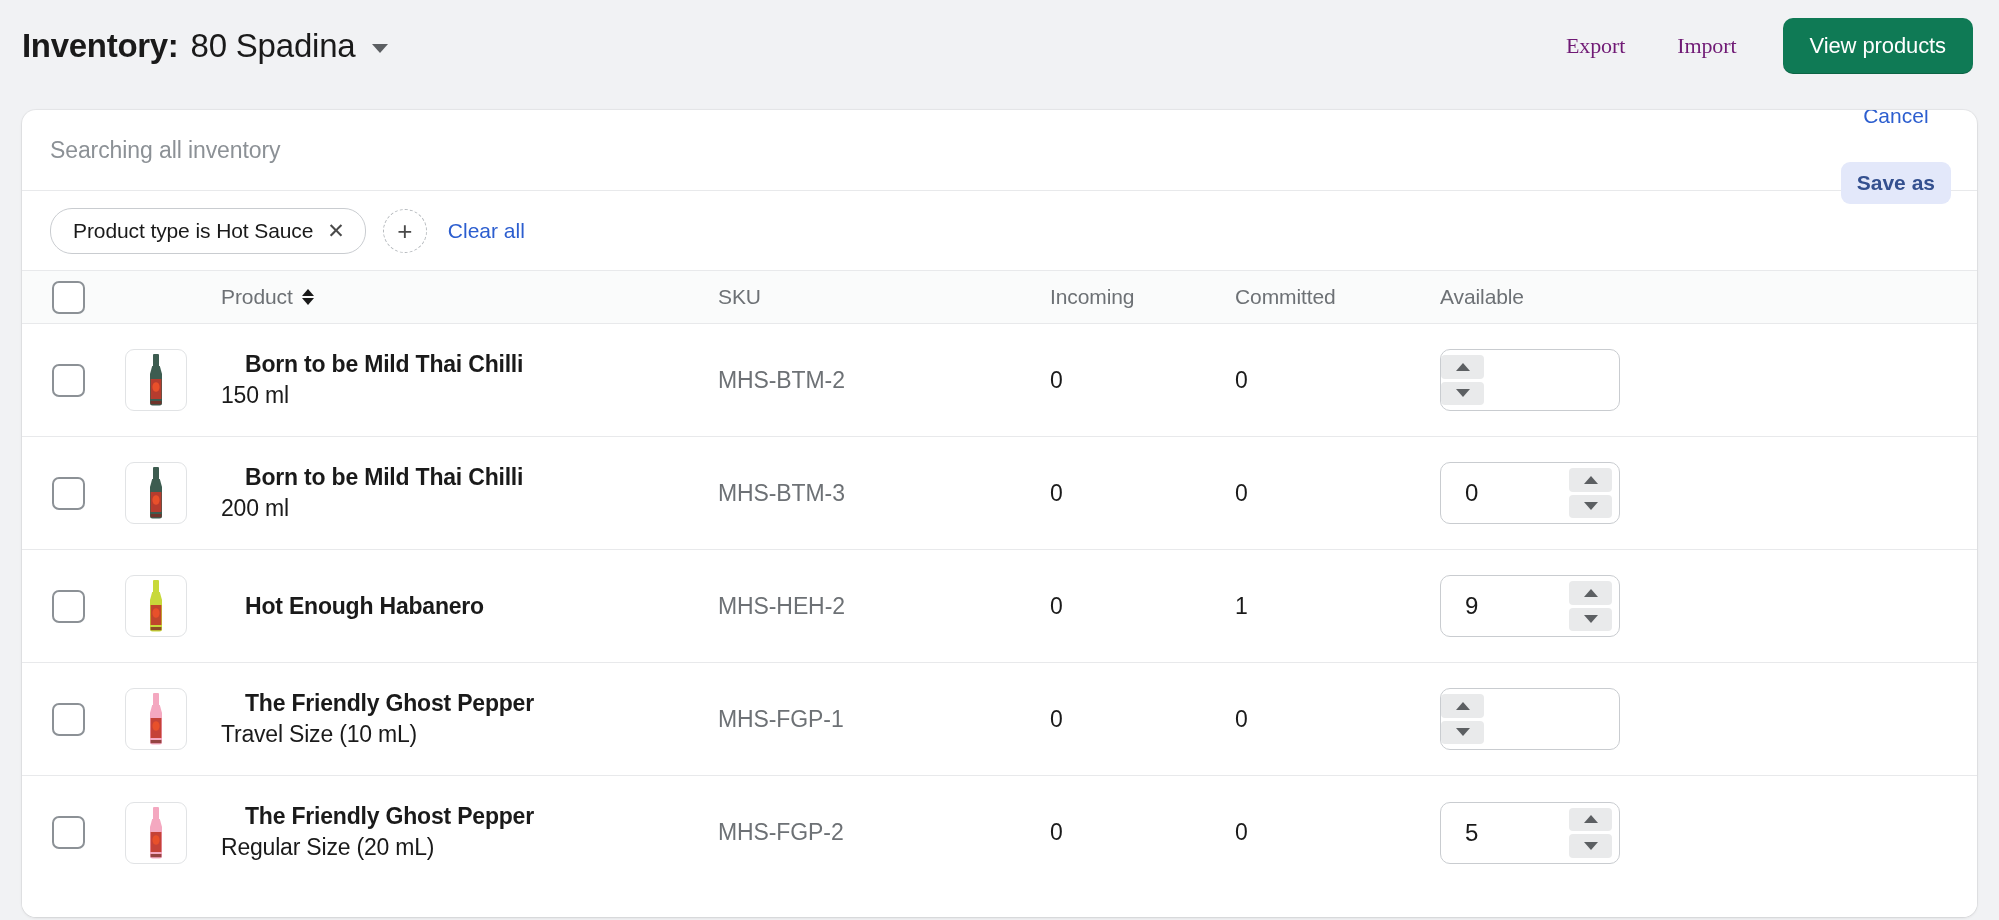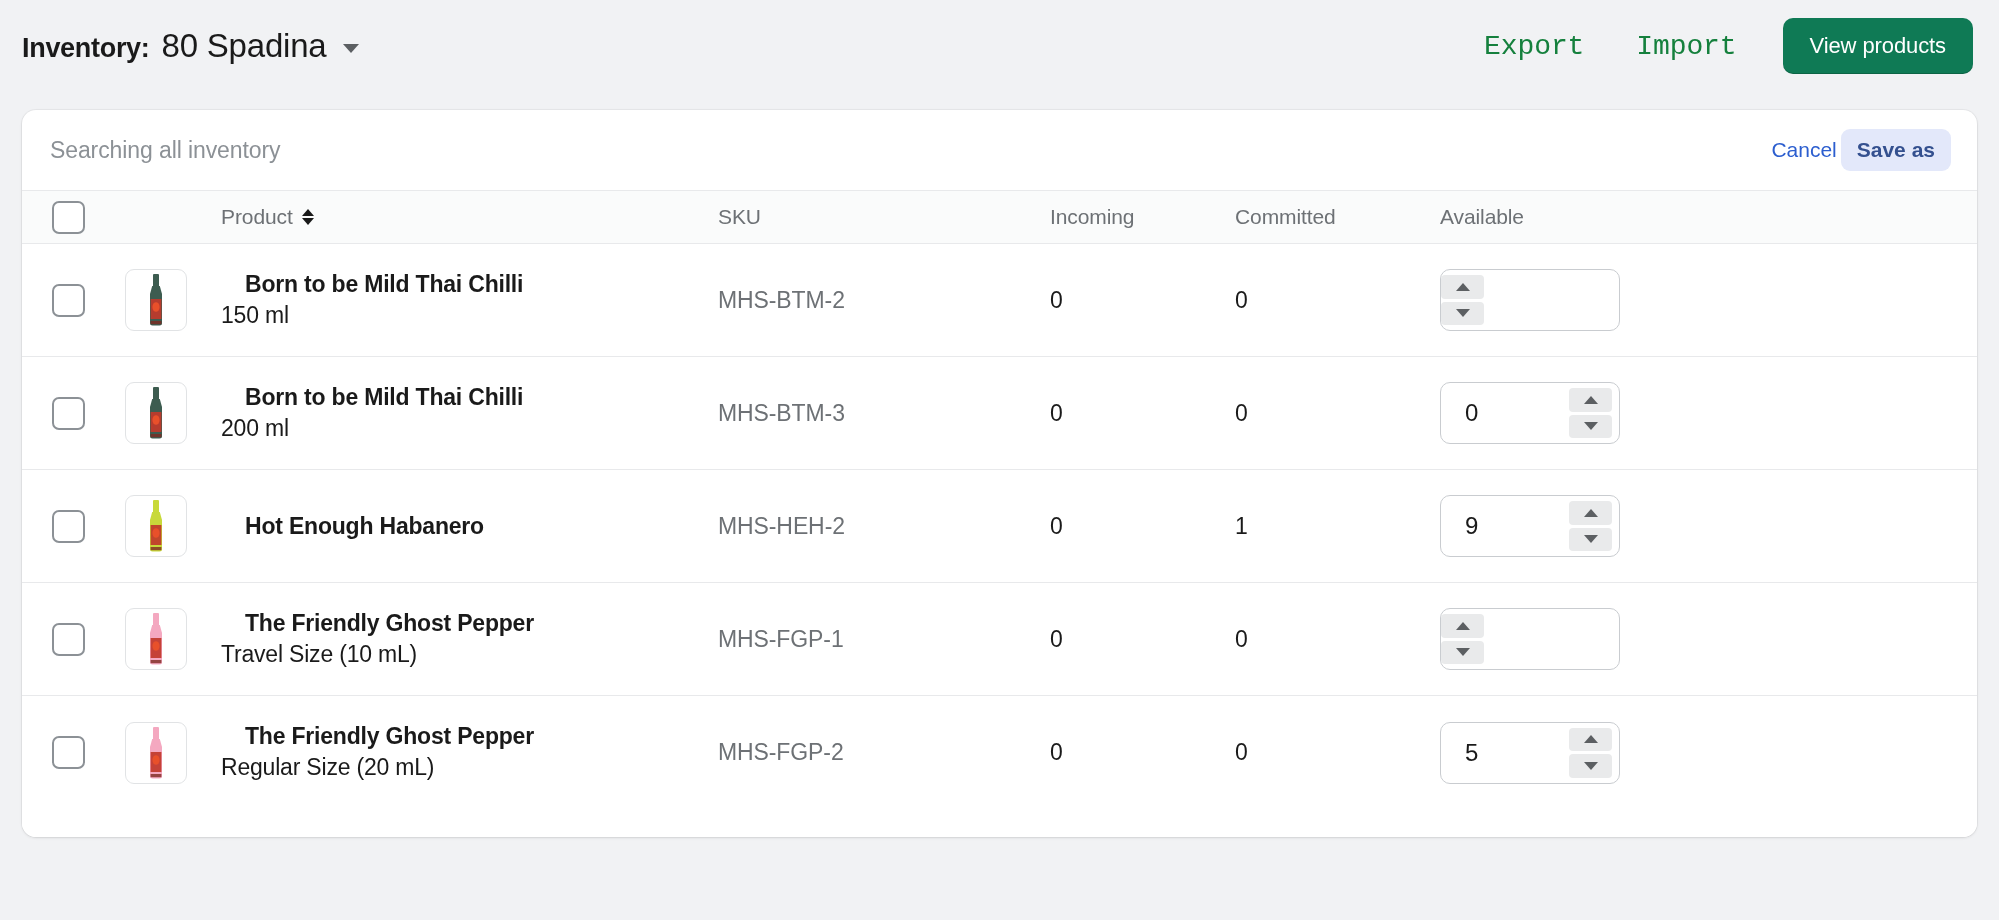--- a/index.html
+++ b/index.html
@@ -14,21 +14,21 @@
 
   
   .topbar {
     height: 92px;
     display: flex;
     align-items: center;
     padding: 0 26px 0 22px;
   }
   .title-wrap { display: flex; align-items: baseline; gap: 12px; }
   .title-label {
-    font-size: 27px;
+    font-size: 33px;
     font-weight: 700;
     color: #1a1a1a;
     letter-spacing: -0.3px;
   }
   .title-location {
     font-size: 33px;
     font-weight: 400;
     color: #1a1a1a;
     letter-spacing: -0.2px;
   }
@@ -41,27 +41,27 @@
     margin-left: 4px;
     margin-top: 4px;
   }
   .topbar-actions {
     margin-left: auto;
     display: flex;
     align-items: center;
     gap: 0px;
   }
   .plain-btn {
-    font-size: 28px;
-    color: #15803d;
+    font-size: 22px;
+    color: #701a75;
     background: none;
     border: none;
     padding: 12px 26px;
     cursor: pointer;
-    font-family: Liberation Mono, monospace;
+    font-family: Liberation Serif, serif;
     letter-spacing: -0.1px;
   }
   .primary-btn {
     background: #0f7a55;
     color: #ffffff;
     font-size: 22px;
     border: none;
     border-radius: 10px;
     padding: 15px 27px;
     margin-left: 20px;
@@ -89,21 +89,21 @@
     display: flex;
     align-items: center;
     padding: 0 26px 0 28px;
     border-bottom: 1px solid #e8e9eb;
   }
   .search-text {
     font-size: 23px;
     color: #8c9196;
     letter-spacing: -0.1px;
   }
-  .search-actions { margin-left: auto; display: flex; align-items: center; gap: 0; }
+  .search-actions { margin-left: auto; display: flex; align-items: center; gap: 26px; flex-direction: column; }
   .link-btn {
     background: none;
     border: none;
     font-family: inherit;
     font-size: 21px;
     color: #2c5ecf;
     font-weight: 500;
     cursor: pointer;
     padding: 8px 4px;
   }
@@ -308,20 +308,30 @@
   <div class="card">
 
     <div class="search-row">
       <span class="search-text">Searching all inventory</span>
       <div class="search-actions">
         <button class="link-btn" style="color: rgb(44, 94, 207);">Cancel</button>
         <button class="saveas-btn" style="background: rgb(227, 232, 250);">Save as</button>
       </div>
     </div>
 
+    <div class="filters-row">
+      <span class="chip">
+        <span>Product type is Hot Sauce</span>
+        <span class="chip-x">✕</span>
+      </span>
+      <button class="add-filter">
+        <span>+</span>
+      </button>
+      <button class="clear-all" style="color: rgb(44, 94, 207);">Clear all</button>
+    </div>
 
     <div class="thead">
       <div class="c-check">
         <span class="chk"></span>
       </div>
       <div class="c-thumb"></div>
       <div class="c-product">
         <span class="th-text">
           <span>Product</span>
           <span class="sort-ind">

